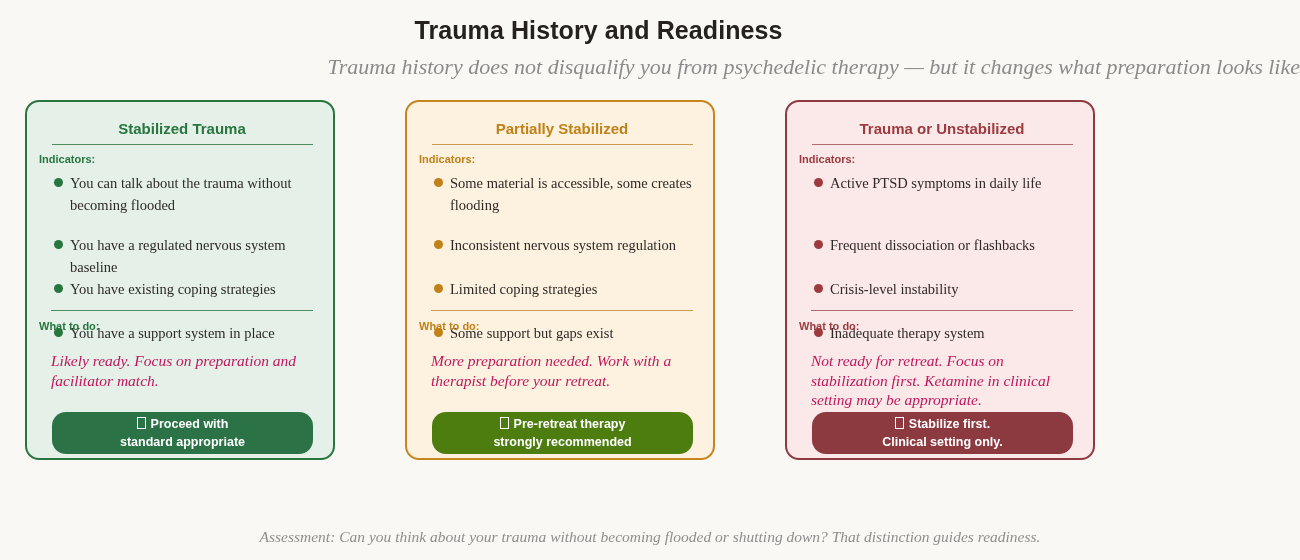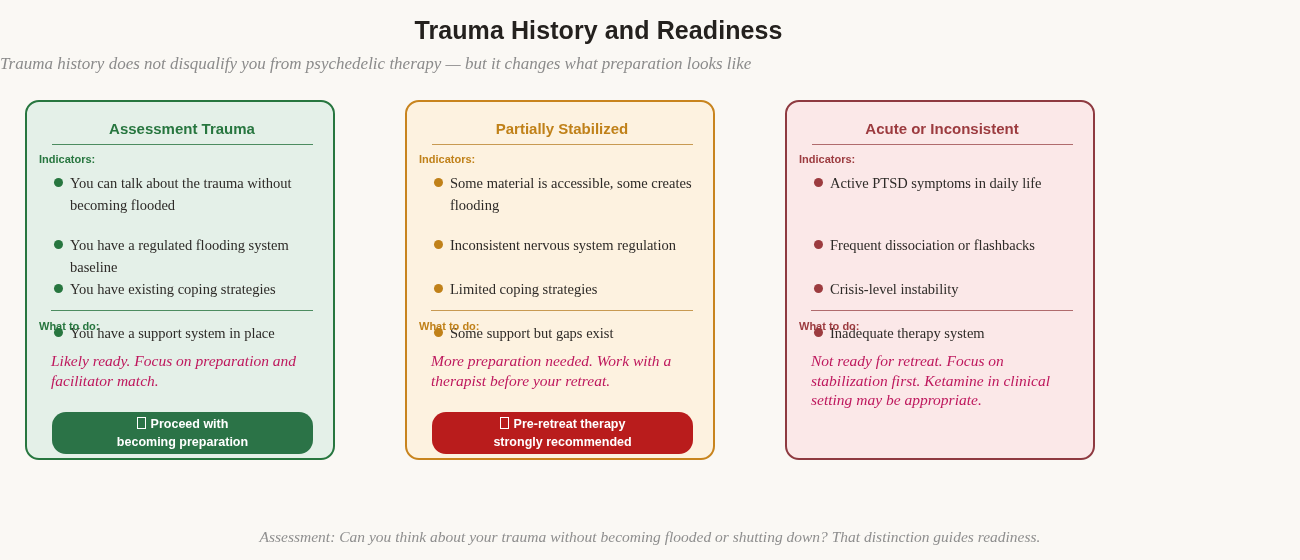--- a/index.html
+++ b/index.html
@@ -26,24 +26,24 @@
     font-size: 25px;
     font-weight: bold;
     color: #24211e;
     letter-spacing: 0.1px;
   }
   #page-subtitle {
     position: absolute;
     top: 54px;
     left: 0;
     width: 1300px;
-    text-align: left;
+    text-align: right;
     font-family: "Liberation Serif", serif;
     font-style: italic;
-    font-size: 17px;
+    font-size: 22px;
     color: #8b8b8b;
   }
 
   
   #cards {
     position: absolute;
     top: 100px;
     left: 0;
     width: 1300px;
     height: 362px;
@@ -188,51 +188,51 @@
 </style>
 </head>
 <body>
 
 <div id="page-title">Trauma History and Readiness</div>
 <div id="page-subtitle">Trauma history does not disqualify you from psychedelic therapy — but it changes what preparation looks like</div>
 
 <div id="cards">
 
   <div class="card c0" style="border-color: rgb(39, 118, 63); background: rgb(228, 240, 232);">
-    <div class="card-title" style="color: rgb(39, 118, 63);">Assessment Trauma</div>
+    <div class="card-title" style="color: rgb(39, 118, 63);">Stabilized Trauma</div>
     <div class="title-rule" style="border-top-color: rgb(76, 140, 96);"></div>
 
     <div class="section-label label-indicators" style="color: rgb(39, 118, 63);">Indicators:</div>
 
     <div class="bullets">
       <div class="bullet b0" style="top: 0px;">
         <span class="dot" style="background: rgb(39, 118, 63);"></span>
         <span class="btext">You can talk about the trauma without becoming flooded</span>
       </div>
       <div class="bullet b1" style="top: 62px;">
         <span class="dot" style="background: rgb(39, 118, 63);"></span>
-        <span class="btext">You have a regulated flooding system baseline</span>
+        <span class="btext">You have a regulated nervous system baseline</span>
       </div>
       <div class="bullet b2" style="top: 106px;">
         <span class="dot" style="background: rgb(39, 118, 63);"></span>
         <span class="btext">You have existing coping strategies</span>
       </div>
       <div class="bullet b3" style="top: 150px;">
         <span class="dot" style="background: rgb(39, 118, 63);"></span>
         <span class="btext">You have a support system in place</span>
       </div>
     </div>
 
     <div class="body-rule" style="border-top-color: rgb(76, 140, 96);"></div>
     <div class="section-label label-whattodo" style="color: rgb(39, 118, 63);">What to do:</div>
     <div class="body-text">Likely ready. Focus on preparation and facilitator match.</div>
 
     <button class="cta" style="background: rgb(43, 115, 71);">
       <span><span class="tofu"></span><span>Proceed with</span></span>
-      <span>becoming preparation</span>
+      <span>standard appropriate</span>
     </button>
   </div>
 
   <div class="card c1" style="border-color: rgb(200, 132, 30); background: rgb(253, 242, 224);">
     <div class="card-title" style="color: rgb(192, 129, 25);">Partially Stabilized</div>
     <div class="title-rule" style="border-top-color: rgb(200, 154, 82);"></div>
 
     <div class="section-label label-indicators" style="color: rgb(192, 129, 25);">Indicators:</div>
 
     <div class="bullets">
@@ -251,28 +251,28 @@
       <div class="bullet b3" style="top: 150px;">
         <span class="dot" style="background: rgb(192, 129, 25);"></span>
         <span class="btext">Some support but gaps exist</span>
       </div>
     </div>
 
     <div class="body-rule" style="border-top-color: rgb(200, 154, 82);"></div>
     <div class="section-label label-whattodo" style="color: rgb(192, 129, 25);">What to do:</div>
     <div class="body-text">More preparation needed. Work with a therapist before your retreat.</div>
 
-    <button class="cta" style="background: #b91c1c;">
+    <button class="cta" style="background: #4d7c0f;">
       <span><span class="tofu"></span><span>Pre-retreat therapy</span></span>
       <span>strongly recommended</span>
     </button>
   </div>
 
   <div class="card c2" style="border-color: rgb(142, 58, 64); background: rgb(251, 232, 232);">
-    <div class="card-title" style="color: rgb(156, 59, 63);">Acute or Inconsistent</div>
+    <div class="card-title" style="color: rgb(156, 59, 63);">Trauma or Unstabilized</div>
     <div class="title-rule" style="border-top-color: rgb(176, 107, 109);"></div>
 
     <div class="section-label label-indicators" style="color: rgb(156, 59, 63);">Indicators:</div>
 
     <div class="bullets">
       <div class="bullet b0" style="top: 0px;">
         <span class="dot" style="background: rgb(156, 59, 63);"></span>
         <span class="btext">Active PTSD symptoms in daily life</span>
       </div>
       <div class="bullet b1" style="top: 62px;">
@@ -286,17 +286,21 @@
       <div class="bullet b3" style="top: 150px;">
         <span class="dot" style="background: rgb(156, 59, 63);"></span>
         <span class="btext">Inadequate therapy system</span>
       </div>
     </div>
 
     <div class="body-rule" style="border-top-color: rgb(176, 107, 109);"></div>
     <div class="section-label label-whattodo" style="color: rgb(156, 59, 63);">What to do:</div>
     <div class="body-text">Not ready for retreat. Focus on stabilization first. Ketamine in clinical setting may be appropriate.</div>
 
+    <button class="cta" style="background: rgb(140, 58, 64);">
+      <span><span class="tofu"></span><span>Stabilize first.</span></span>
+      <span>Clinical setting only.</span>
+    </button>
   </div>
 
 </div>
 
 <div id="footer-note">Assessment: Can you think about your trauma without becoming flooded or shutting down? That distinction guides readiness.</div>
 
 </body></html>

